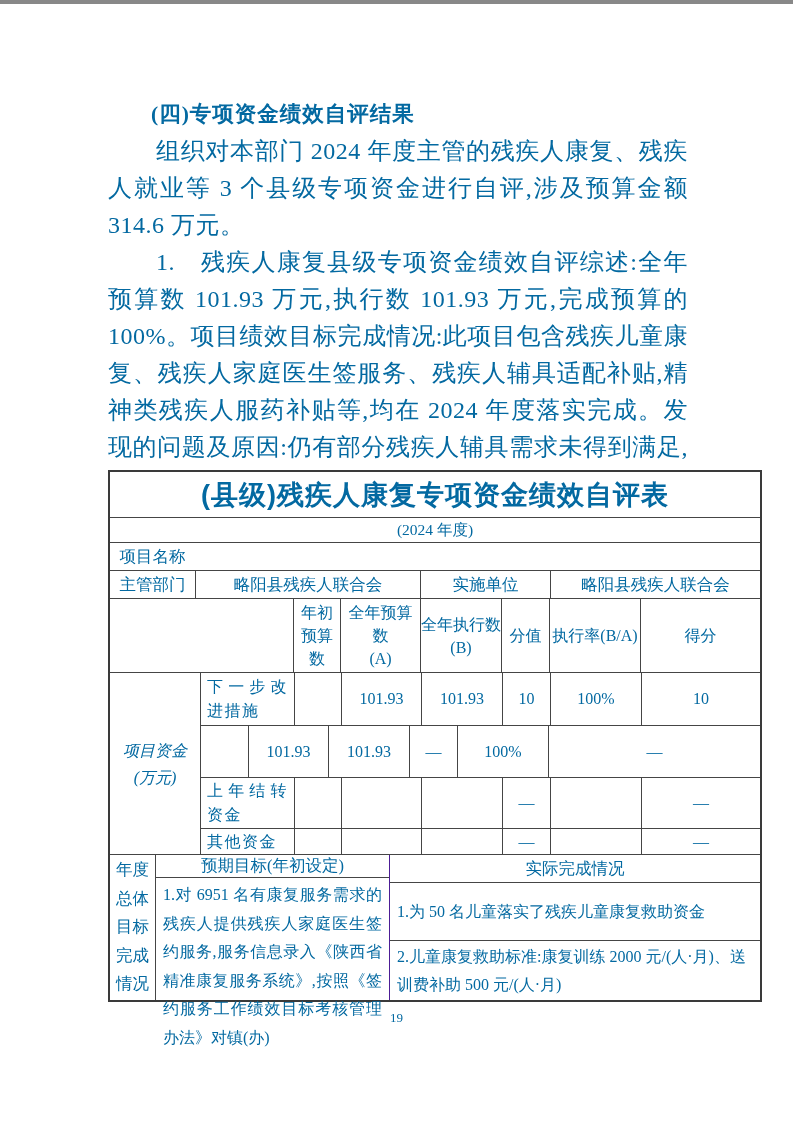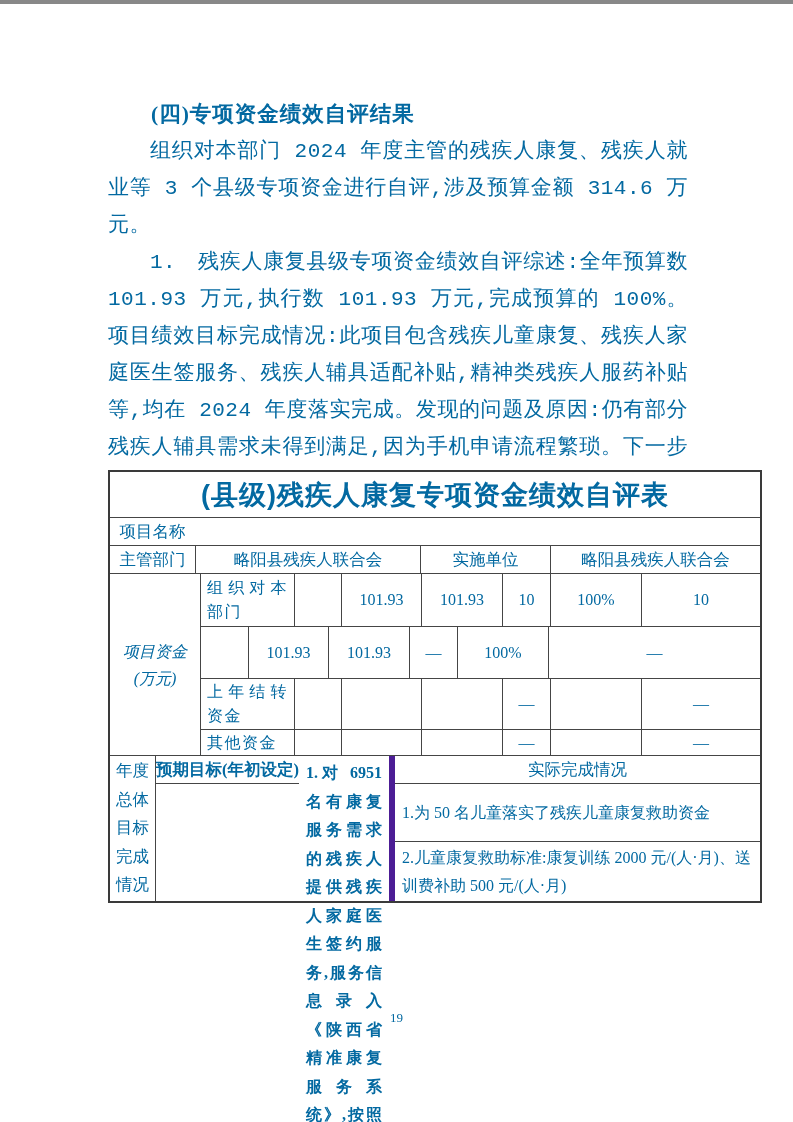--- a/index.html
+++ b/index.html
@@ -22,26 +22,25 @@
     width: 580px;
   }
   .sec-heading {
     font-size: 21.5px;
     line-height: 37px;
     font-weight: bold;
     text-indent: 2em;
     letter-spacing: 1px;
   }
   .para {
-    font-size: 21px;
+    font-size: 24px;
     line-height: 37px;
     text-indent: 2em;
     text-align: justify;
     letter-spacing: 0.5px;
-    font-family: Liberation Mono, monospace;
   }
   
   .tbl {
     position: absolute;
     top: 466px;
     left: 108px;
     width: 654px;
     border: 2px solid #3a3a3a;
     background: #fff;
     font-size: 16px;
@@ -109,22 +108,22 @@
   .num { font-size: 16px; }
   
   .annual-band { height: 146px; }
   .a-stub {
     width: 45px;
     display: flex; align-items: center; justify-content: center;
     text-align: center;
     line-height: 28.5px;
     font-size: 16.5px;
   }
-  .a-colA { width: 234px; border-left: 1px solid #454545; display: flex; flex-direction: row; font-weight: bold; }
-  .a-colB { flex: 1; border-left: 6px solid #4c1d95; display: flex; flex-direction: column; }
+  .a-colA { width: 234px; border-left: 1px solid #454545; display: flex; flex-direction: column; }
+  .a-colB { flex: 1; border-left: 1px solid #4c1d95; display: flex; flex-direction: column; }
   .a-hdr {
     height: 28px;
     display: flex; align-items: center; justify-content: center;
     border-bottom: 1px solid #454545;
     font-size: 16.5px;
   }
   .a-textA {
     flex: 1;
     padding: 3px 7px;
     font-size: 16px;
@@ -164,40 +163,54 @@
   <div class="text-block">
     <div class="sec-heading">(四)专项资金绩效自评结果</div>
     <p class="para">组织对本部门 2024 年度主管的残疾人康复、残疾人就业等 3 个县级专项资金进行自评,涉及预算金额 314.6 万元。</p>
     <p class="para">1.　残疾人康复县级专项资金绩效自评综述:全年预算数 101.93 万元,执行数 101.93 万元,完成预算的 100%。项目绩效目标完成情况:此项目包含残疾儿童康复、残疾人家庭医生签服务、残疾人辅具适配补贴,精神类残疾人服药补贴等,均在 2024 年度落实完成。发现的问题及原因:仍有部分残疾人辅具需求未得到满足,因为手机申请流程繁琐。下一步改进措施:通过各镇专委等途径协助办理。</p>
   </div>
 
   <div class="tbl">
 
     <div class="band title-band">(县级)残疾人康复专项资金绩效自评表</div>
 
+    <div class="band subtitle-band">(2024 年度)</div>
 
     <div class="band flex name-band">
       <div class="cell w85">项目名称</div>
     </div>
 
     <div class="band flex dept-band">
       <div class="cell w85">主管部门</div>
       <div class="cell w225">略阳县残疾人联合会</div>
       <div class="cell w130">实施单位</div>
       <div class="cell w145">略阳县残疾人联合会</div>
     </div>
 
     <div class="band">
+      <div class="flex hdr-row">
+        <div class="cell w183"></div>
+        <div class="cell w47 pre">年初
+预算
+数</div>
+        <div class="cell w80 pre">全年预算数
+(A)</div>
+        <div class="cell w81 pre">全年执行数
+(B)</div>
+        <div class="cell w48">分值</div>
+        <div class="cell w91">执行率(B/A)</div>
+        <div class="cell w55">得分</div>
+      </div>
       <div class="flex">
         <div class="stub pre">项目资金
 (万元)</div>
         <div class="fund-rows">
 
           <div class="fund-row fr1">
-            <div class="cell w93 lbl-cell">组织对本部门</div>
+            <div class="cell w93 lbl-cell">下一步改进措施</div>
             <div class="cell w47 num"></div>
             <div class="cell w80 num">101.93</div>
             <div class="cell w81 num">101.93</div>
             <div class="cell w48 num">10</div>
             <div class="cell w91 num">100%</div>
             <div class="cell w55 num">10</div>
           </div>
 
           <div class="fund-row fr2">
             <div class="cell w47 num"></div>

